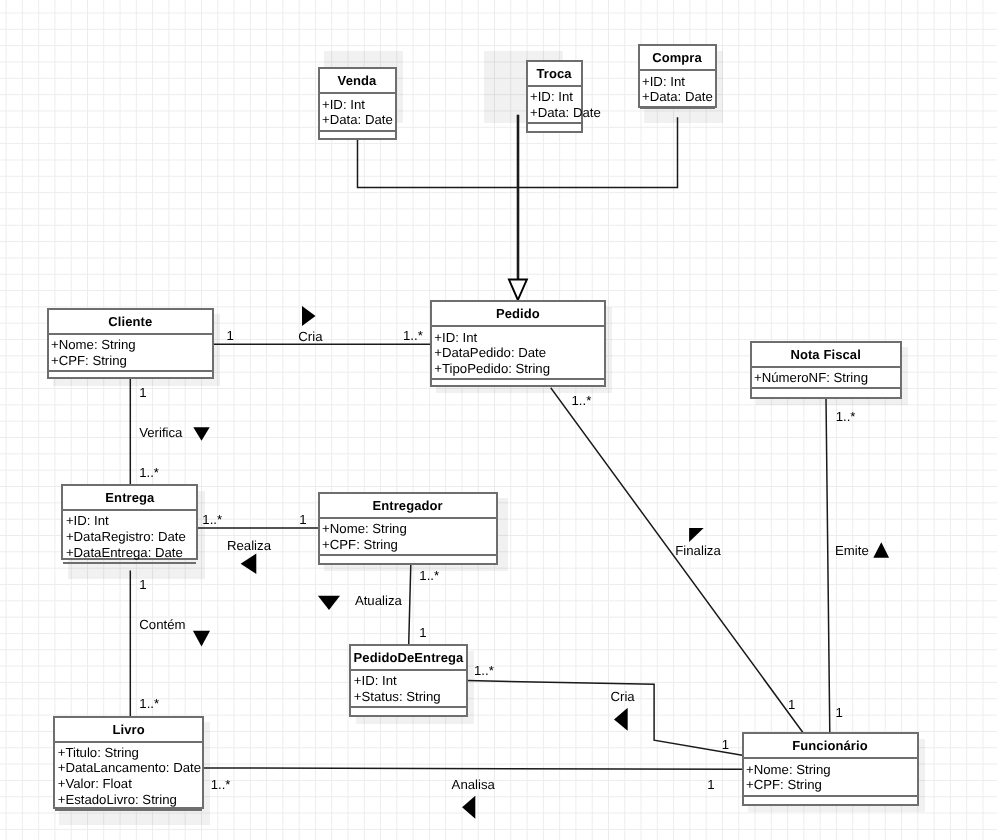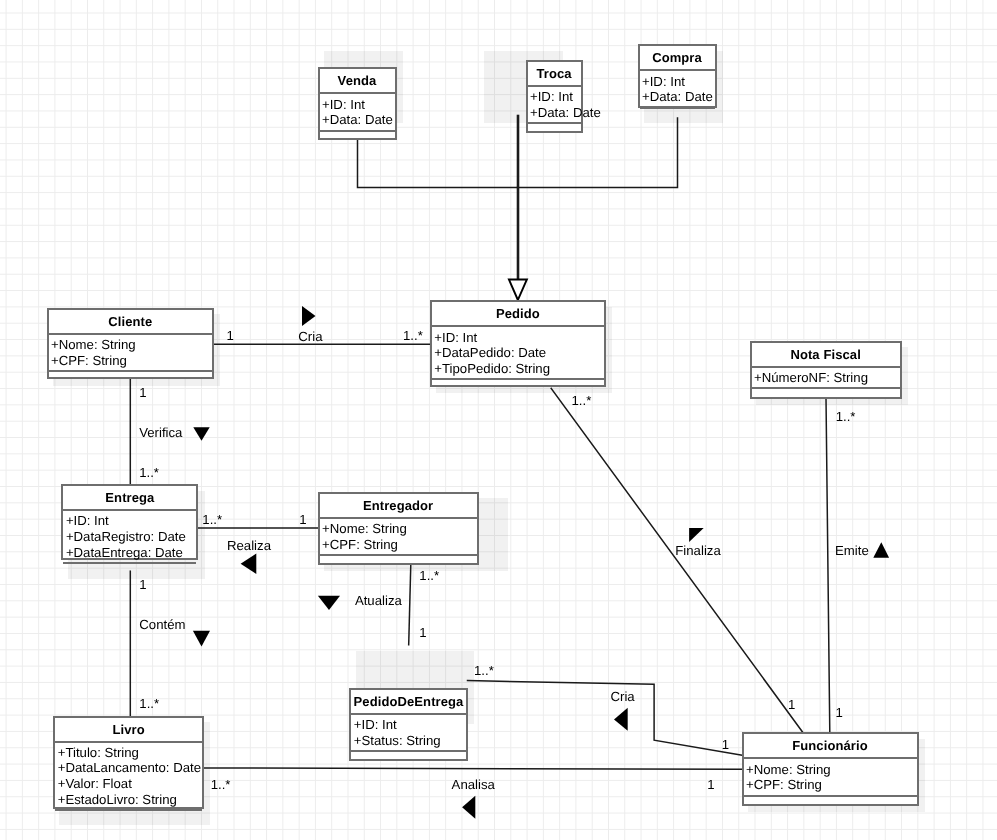--- a/index.html
+++ b/index.html
@@ -115,30 +115,30 @@
     <div class="cls" style="left: 61.4px; top: 484.3px; width: 137px; height: 76px;">
       <div class="nm">Entrega</div>
       <div class="attrs">
         <div>+ID: Int</div>
         <div>+DataRegistro: Date</div>
         <div>+DataEntrega: Date</div>
       </div>
       <div class="ops"></div>
     </div>
     <div class="clsshadow" style="left: 323.8px; top: 498.4px; width: 184.5px; height: 73px;"></div>
-    <div class="cls" style="left: 317.6px; top: 492.2px; width: 161px; height: 73px;">
+    <div class="cls" style="left: 317.6px; top: 492.2px; width: 180px; height: 73px;">
       <div class="nm">Entregador</div>
       <div class="attrs">
         <div>+Nome: String</div>
         <div>+CPF: String</div>
       </div>
       <div class="ops"></div>
     </div>
     <div class="clsshadow" style="left: 355.5px; top: 650.5px; width: 118.4px; height: 73px;"></div>
-    <div class="cls" style="left: 349.3px; top: 644.3px; width: 118.4px; height: 73px; margin-top: 44px;">
+    <div class="cls" style="left: 349.3px; top: 644.3px; width: 118.4px; height: 73px;">
       <div class="nm">PedidoDeEntrega</div>
       <div class="attrs">
         <div>+ID: Int</div>
         <div>+Status: String</div>
       </div>
       <div class="ops"></div>
     </div>
     <div class="clsshadow" style="left: 59.4px; top: 721.8px; width: 151px; height: 103.6px;"></div>
     <div class="cls" style="left: 53.2px; top: 715.6px; width: 151px; height: 93px;">
       <div class="nm">Livro</div>

